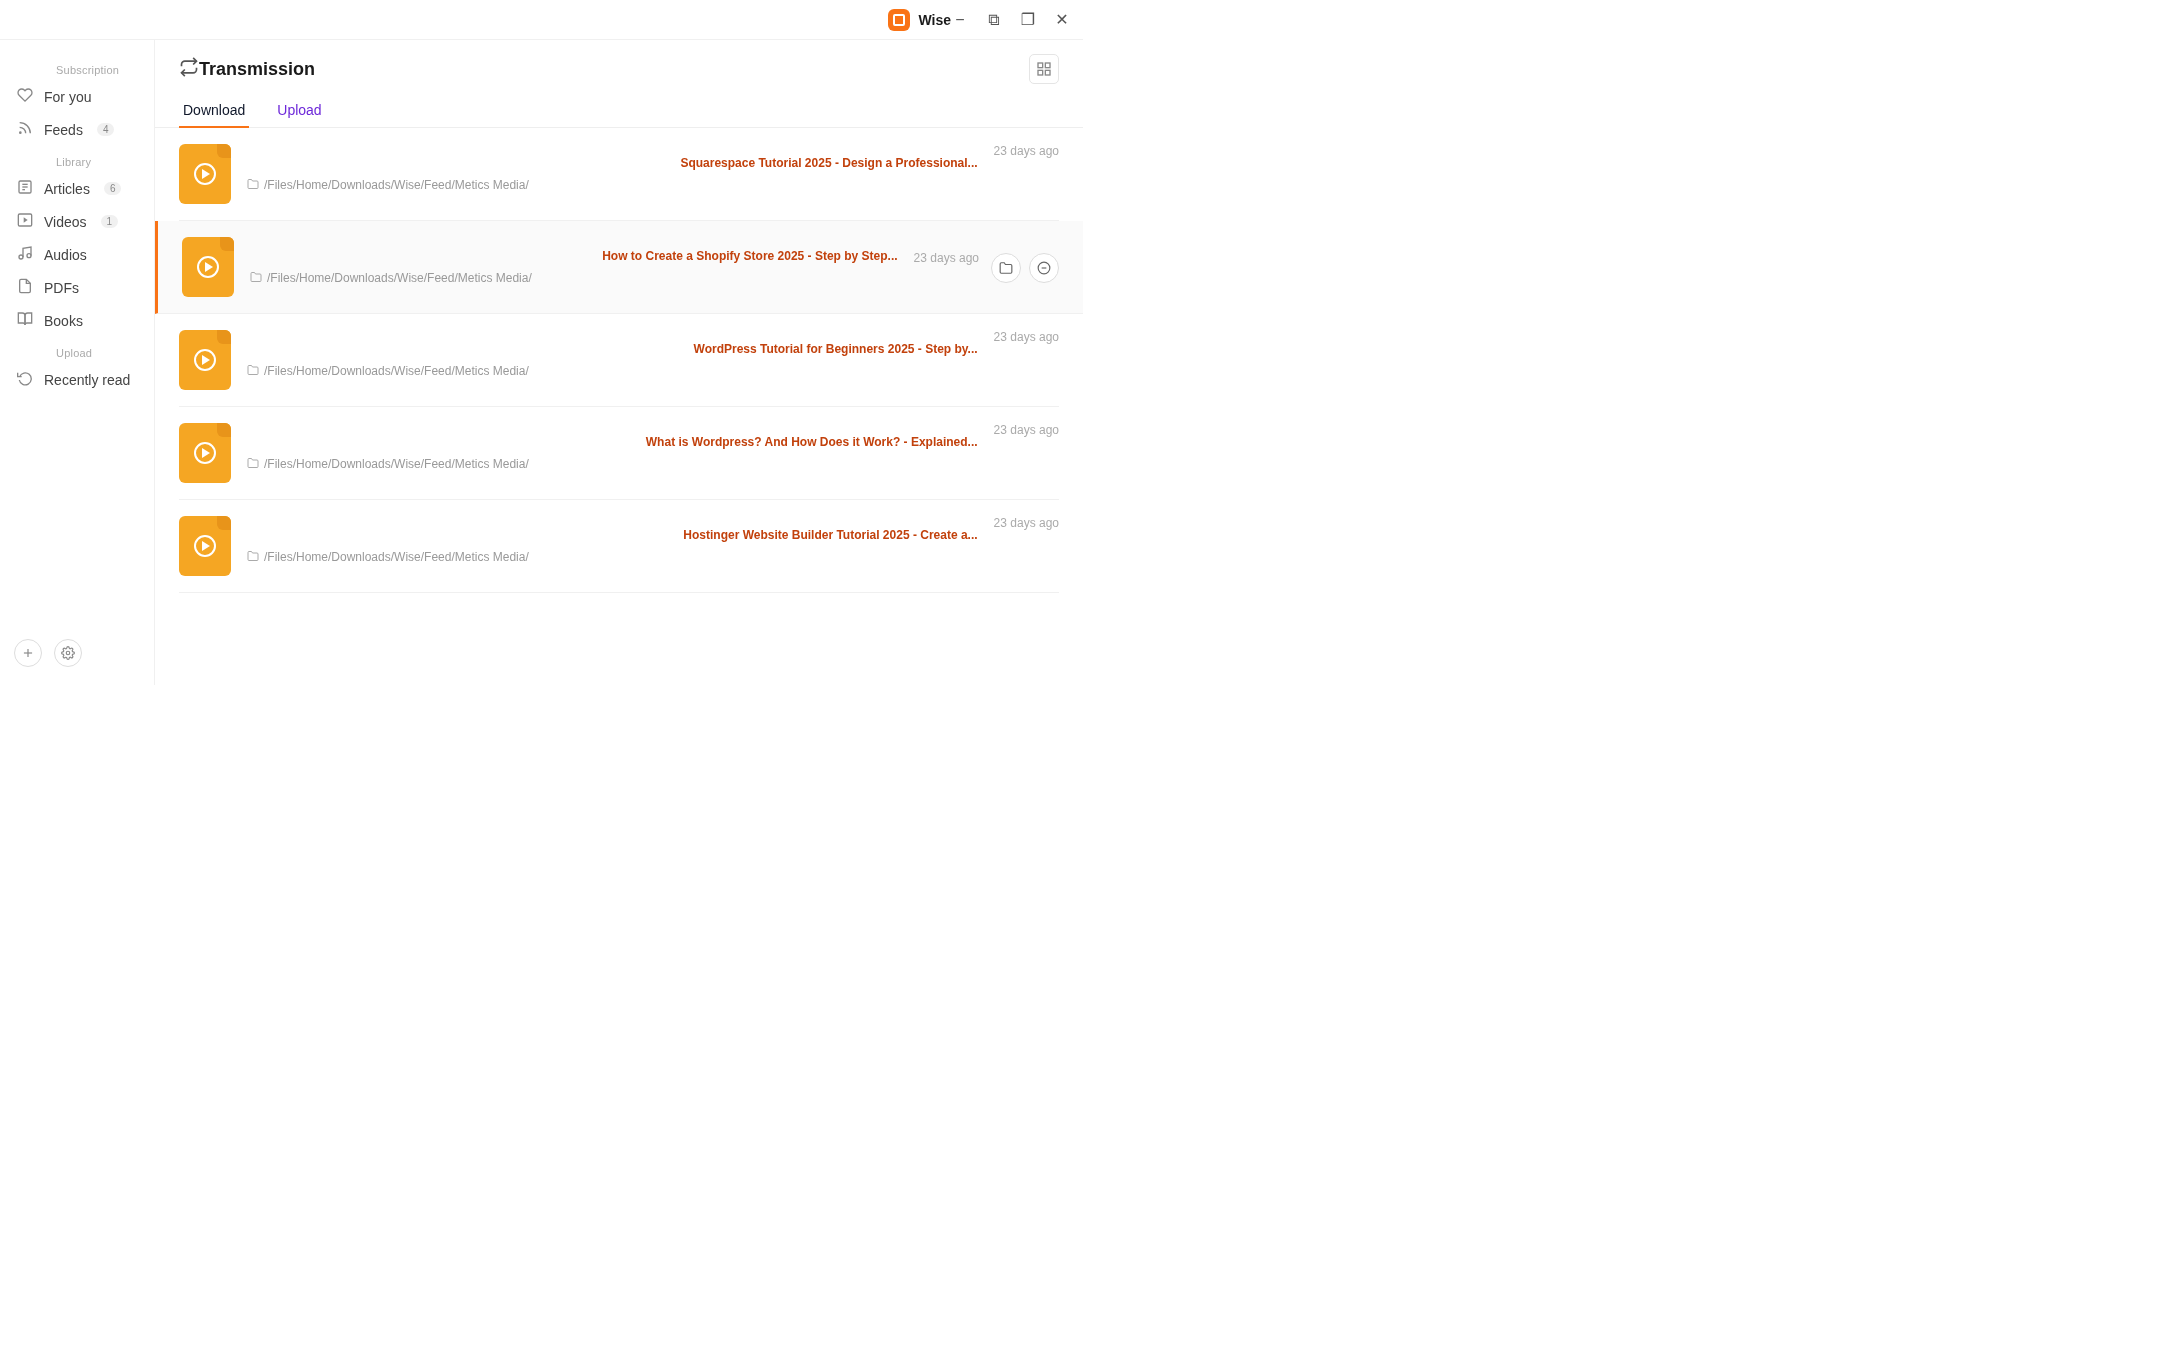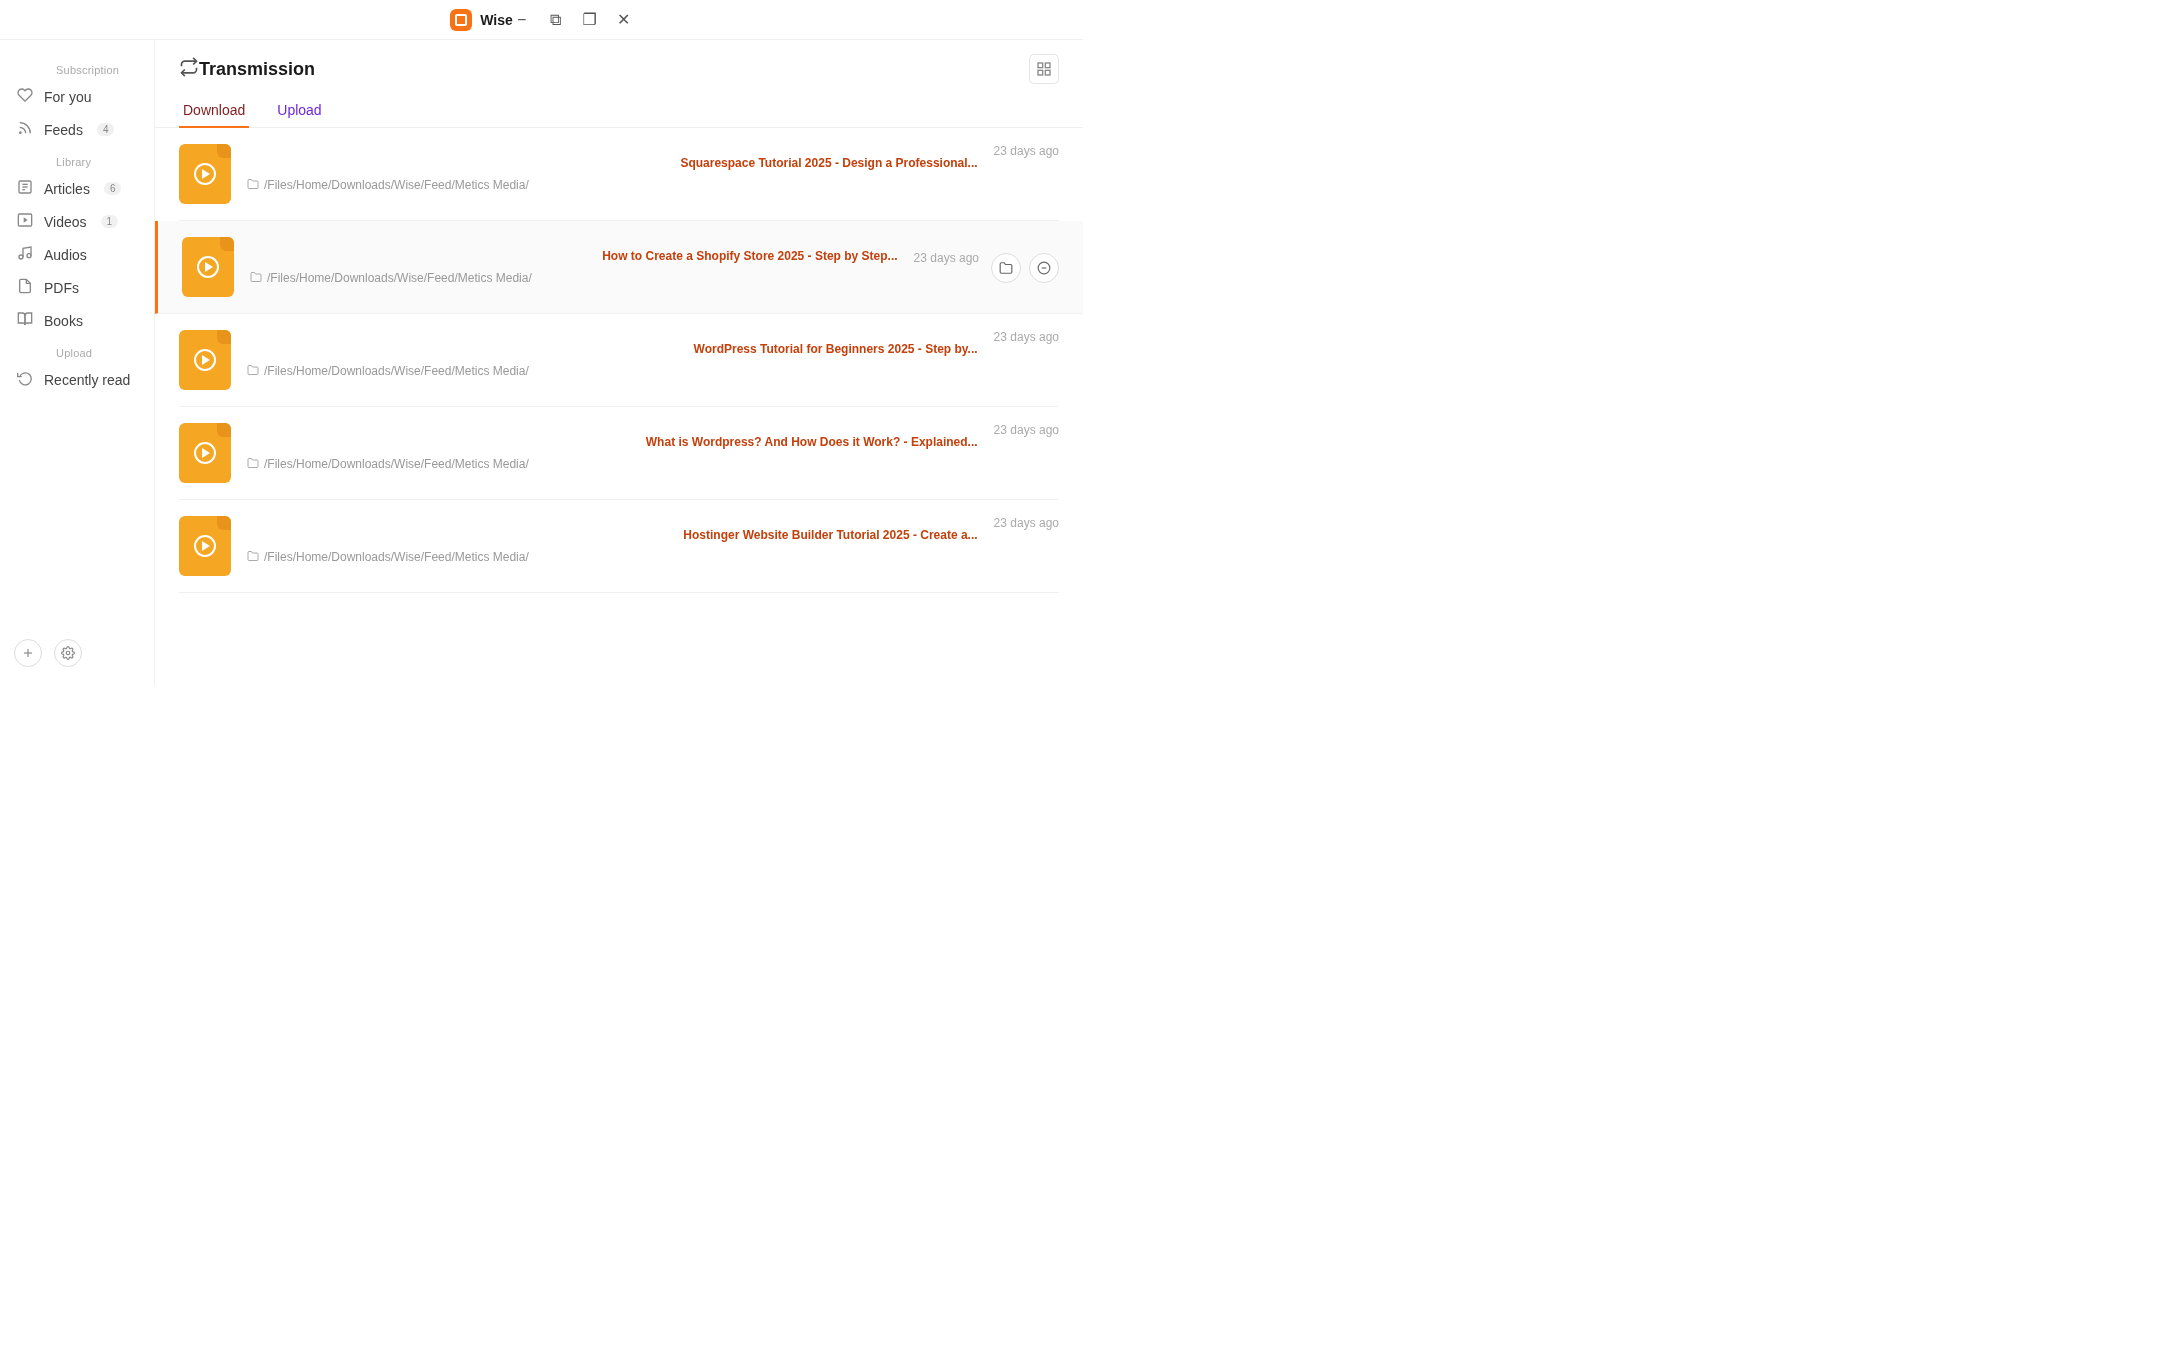--- a/index.html
+++ b/index.html
@@ -10,21 +10,21 @@
       height: 685px;
       display: flex;
       flex-direction: column;
       overflow: hidden;
     }
 
     
     .titlebar {
       display: flex;
       align-items: center;
-      justify-content: center;
+      justify-content: flex-end;
       height: 40px;
       padding: 12px 12px;
       background: #fff;
       border-bottom: 1px solid #f0f0f0;
       -webkit-app-region: drag;
     }
     .titlebar-left {
       display: flex;
       align-items: center;
       gap: 8px;
@@ -192,21 +192,21 @@
       padding: 8px 4px;
       margin-right: 24px;
       font-size: 14px;
       cursor: pointer;
       color: #6d28d9;
       font-weight: 400;
       border-bottom: 2px solid transparent;
       margin-bottom: -1px;
     }
     .tab.active {
-      color: #7f1d1d;
+      color: #0f172a;
       border-bottom: 2px solid #f97316;
       font-weight: 500;
     }
 
     
     .items-list {
       flex: 1;
       overflow-y: auto;
       padding: 0 24px;
     }

